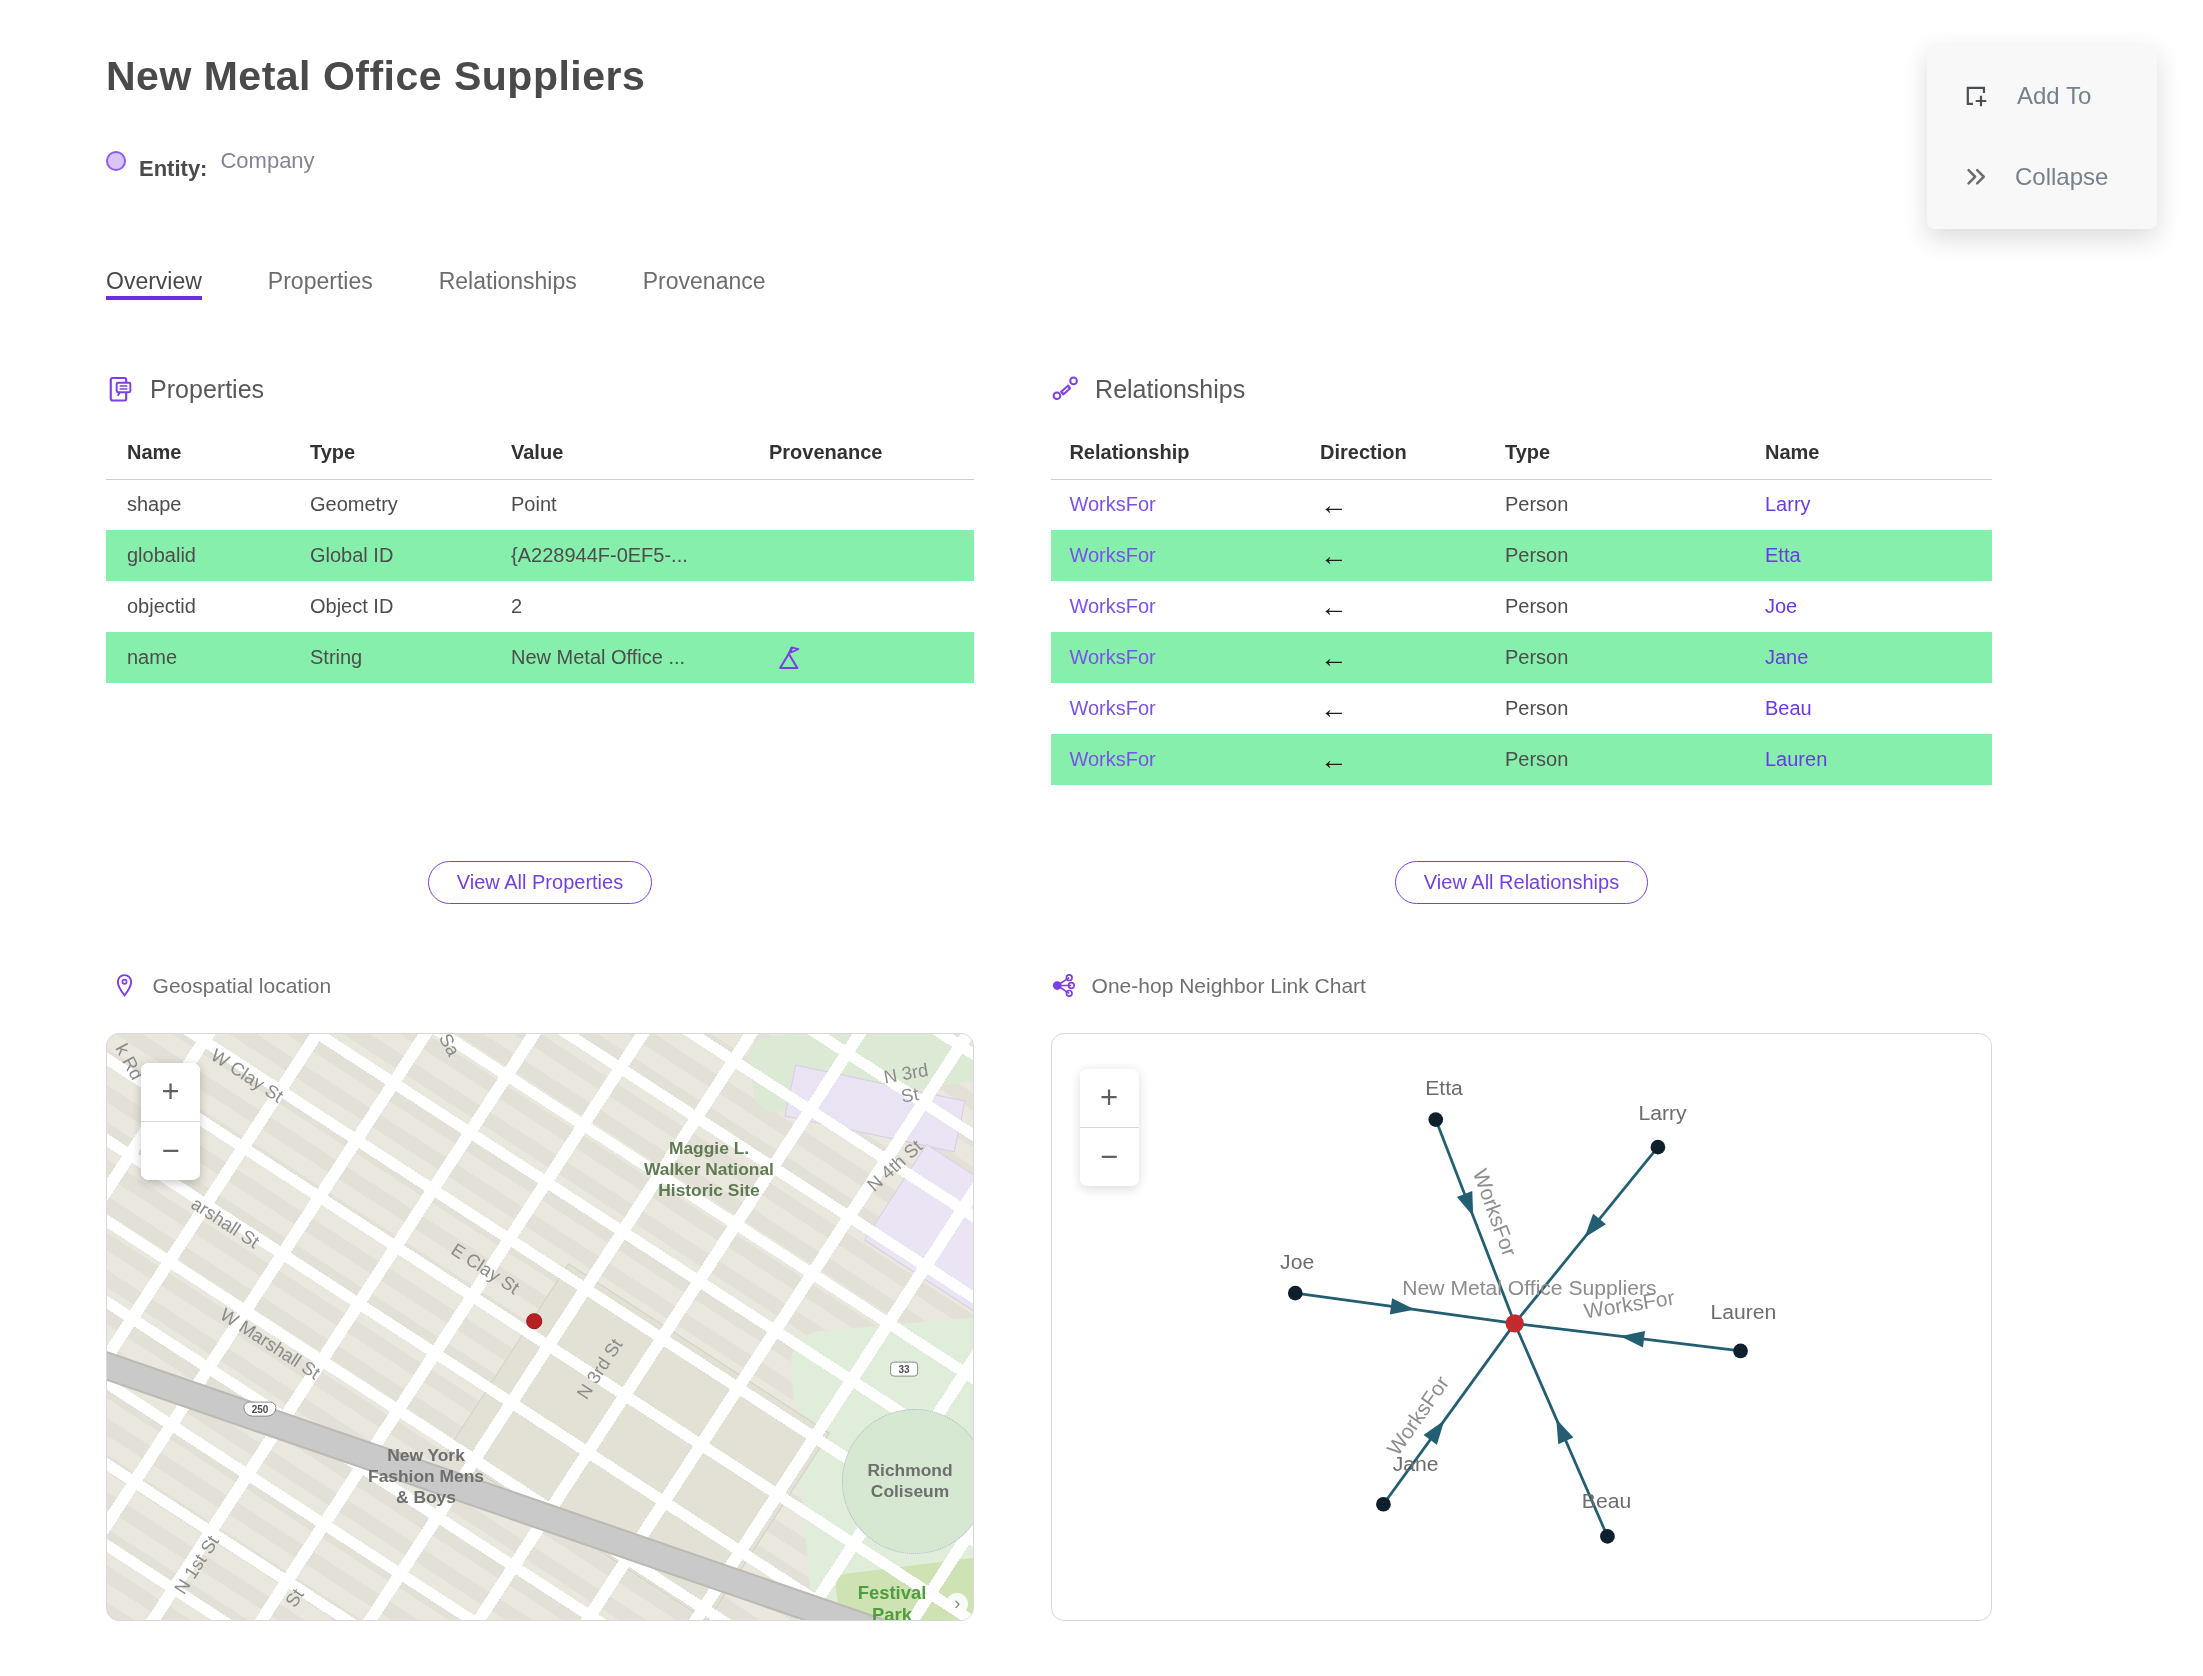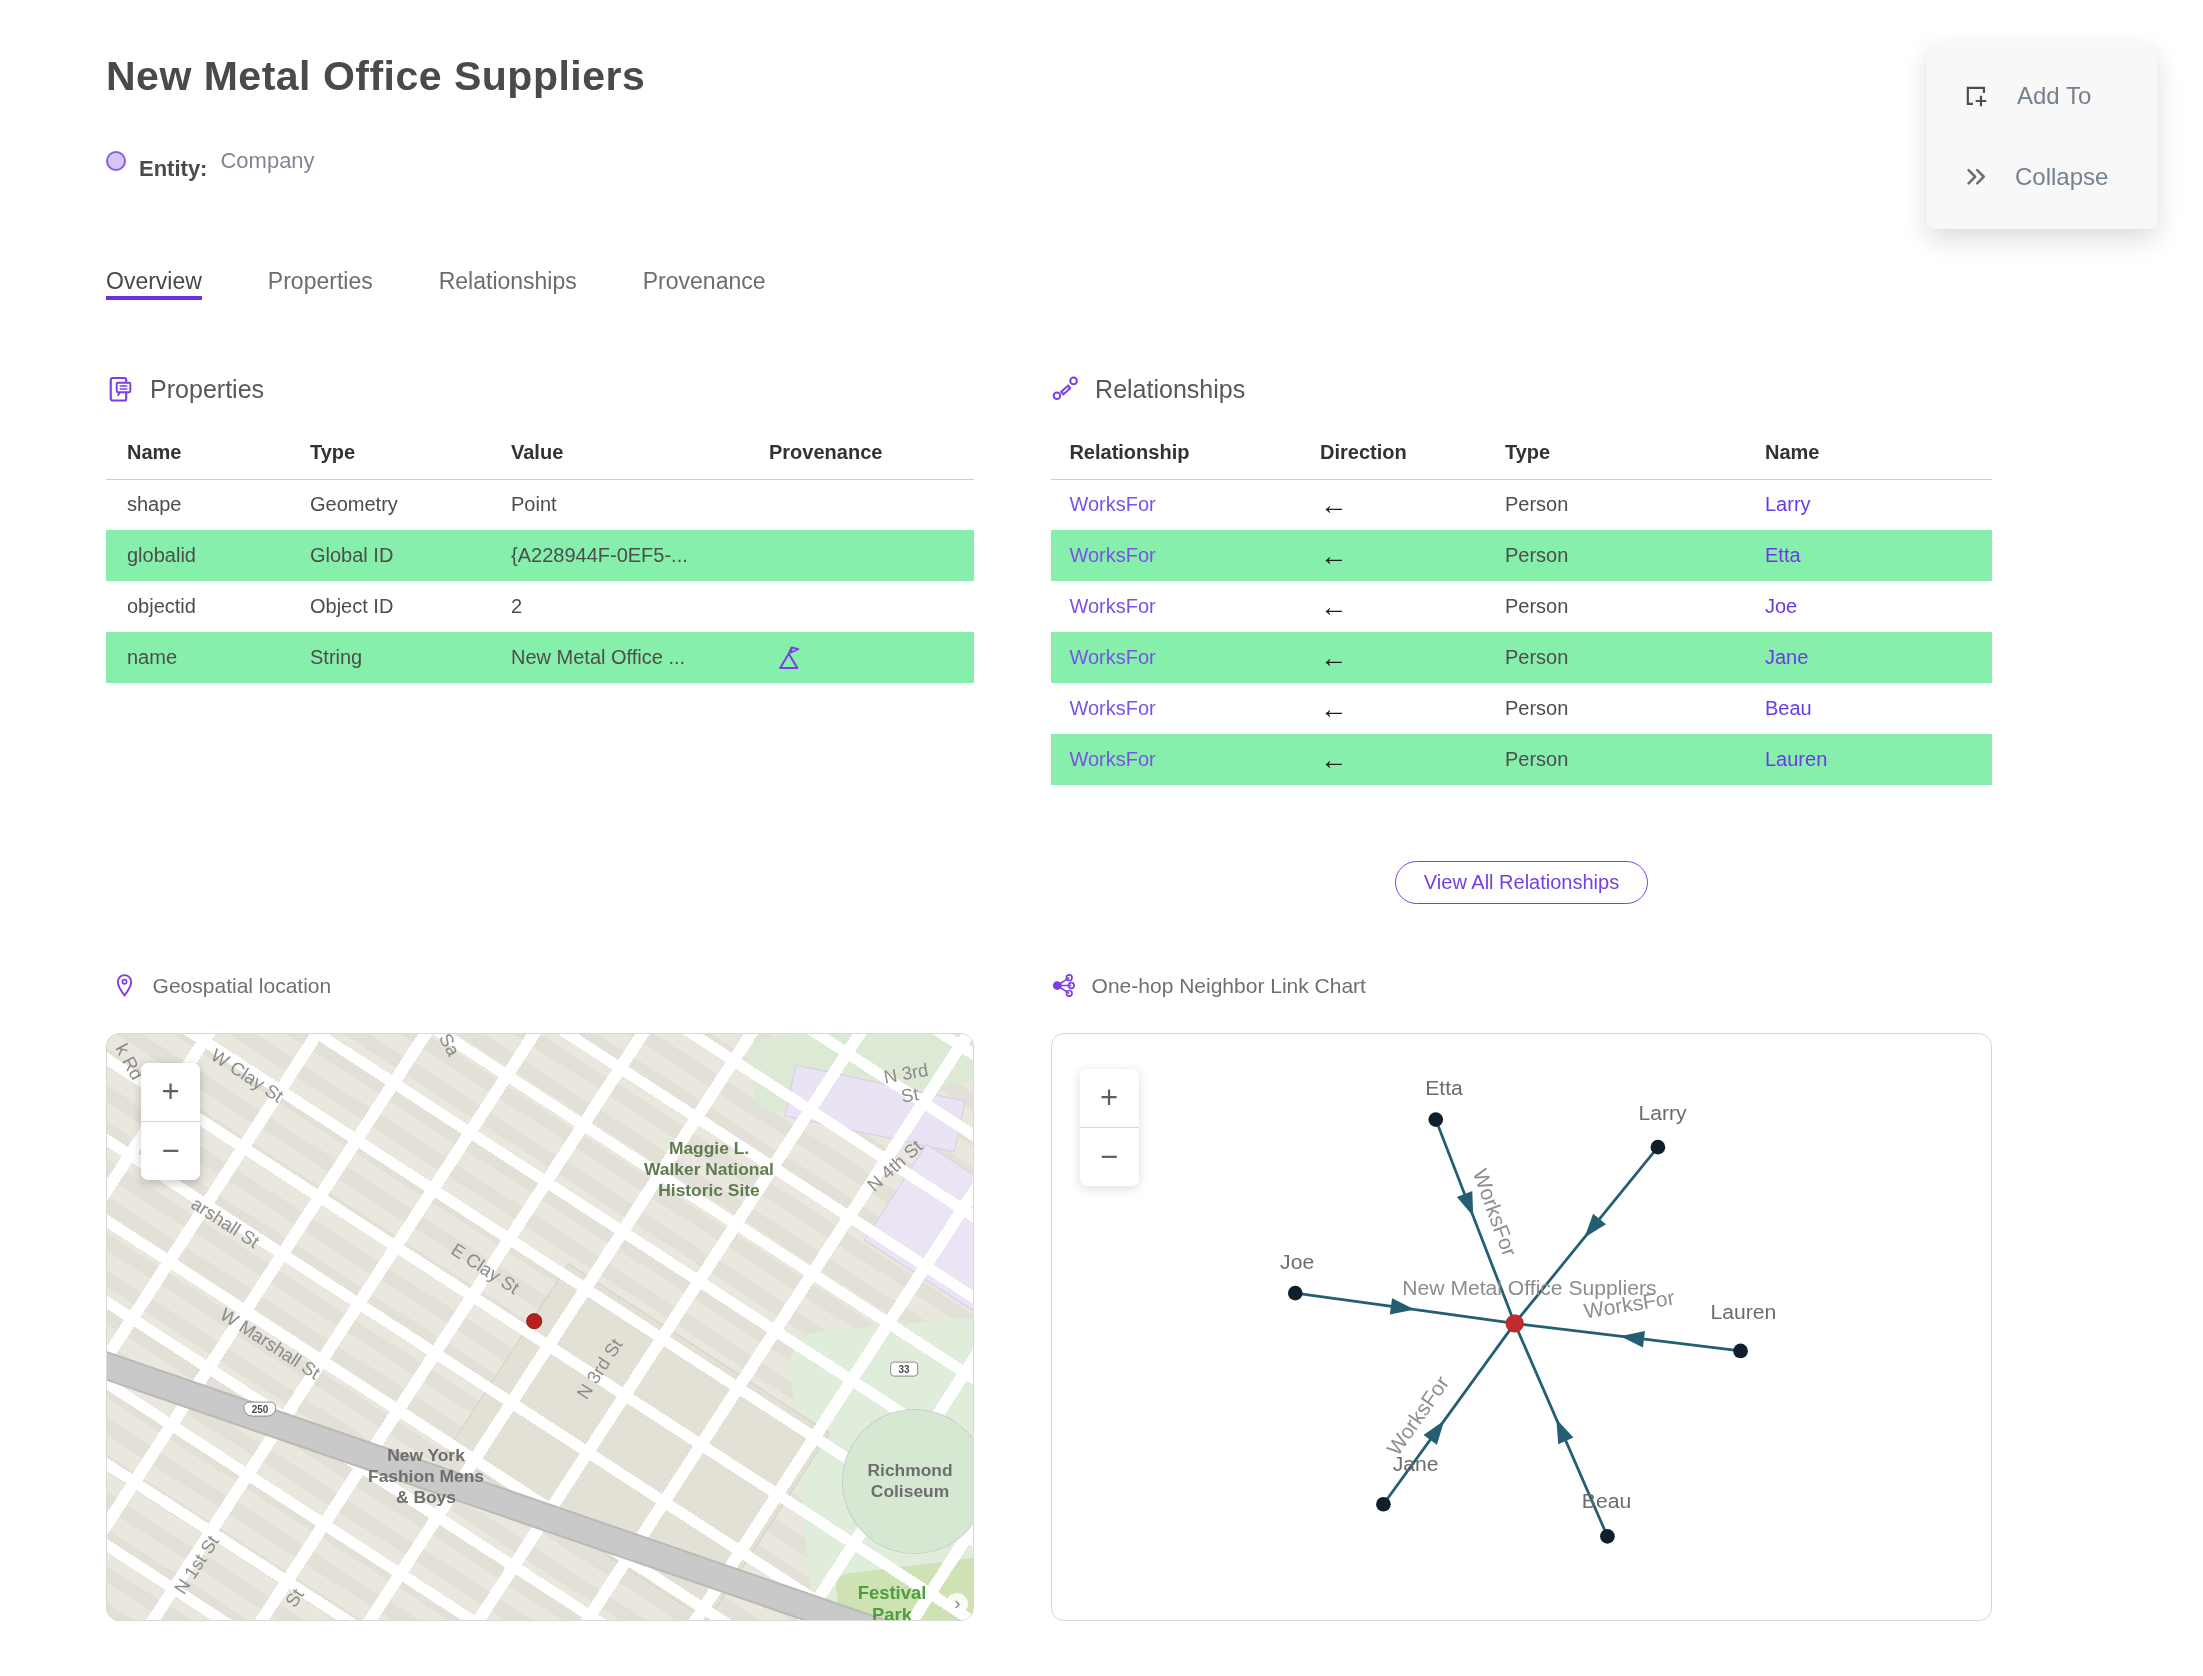--- a/index.html
+++ b/index.html
@@ -192,20 +192,23 @@
           <td>New Metal Office ...</td>
           <td style="padding-left: 5.5px;"><svg class="flag-icon" width="27.5" height="27.5" viewBox="0 0 24 24" style="display: inline-block;">
     <path d="M4.5 21 L12 8.5 L19.5 21 Z" fill="none" stroke="#7b3fe4" stroke-width="1.8" stroke-linejoin="round"></path>
     <path d="M12 8.5 L14.6 3" fill="none" stroke="#7b3fe4" stroke-width="1.8"></path>
     <path d="M14.6 3 L20.5 4.4 L14 7.4 Z" fill="none" stroke="#7b3fe4" stroke-width="1.6" stroke-linejoin="round"></path>
   </svg></td>
         </tr>
       </tbody>
   </table>
 
+  <div class="btn-row left">
+    <button class="pill-btn">View All Properties</button>
+  </div>
 
   <div class="section-head" style="left:1051px; top:375px;">
     <svg width="28.5" height="28.5" viewBox="0 0 24 24">
       <circle cx="5" cy="17.5" r="2.8" fill="none" stroke="#7b3fe4" stroke-width="1.7"></circle>
       <circle cx="19" cy="5" r="2.8" fill="none" stroke="#7b3fe4" stroke-width="1.7"></circle>
       <path d="M8 14.5 L15 8.5" stroke="#7b3fe4" stroke-width="1.6"></path>
       <path d="M15 8.5 l-1 3 l3-1 Z" fill="#7b3fe4"></path>
       <path d="M16.5 11 L9.8 16.8" stroke="#7b3fe4" stroke-width="1.6"></path>
       <path d="M9.8 16.8 l1-3 l-3 1 Z" fill="#7b3fe4"></path>
     </svg>

